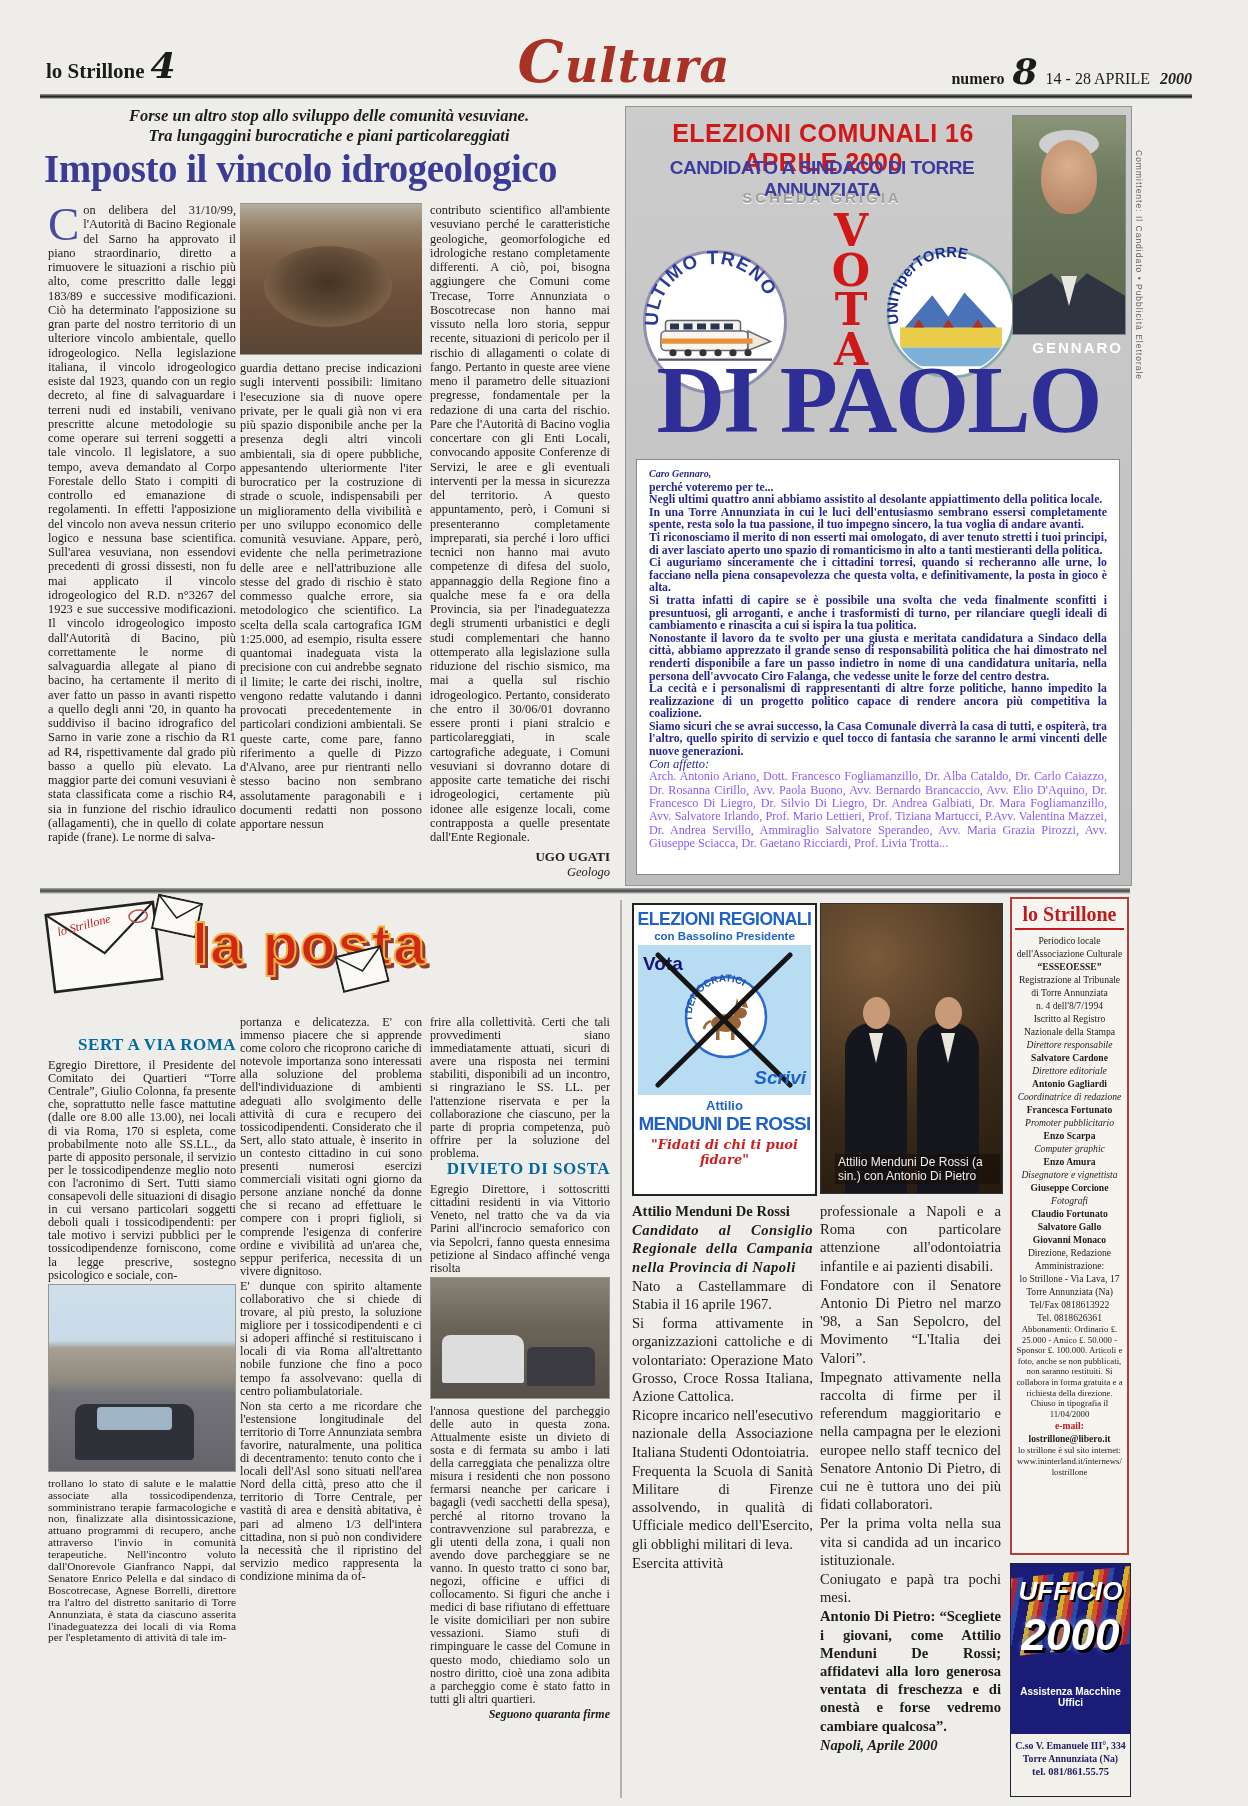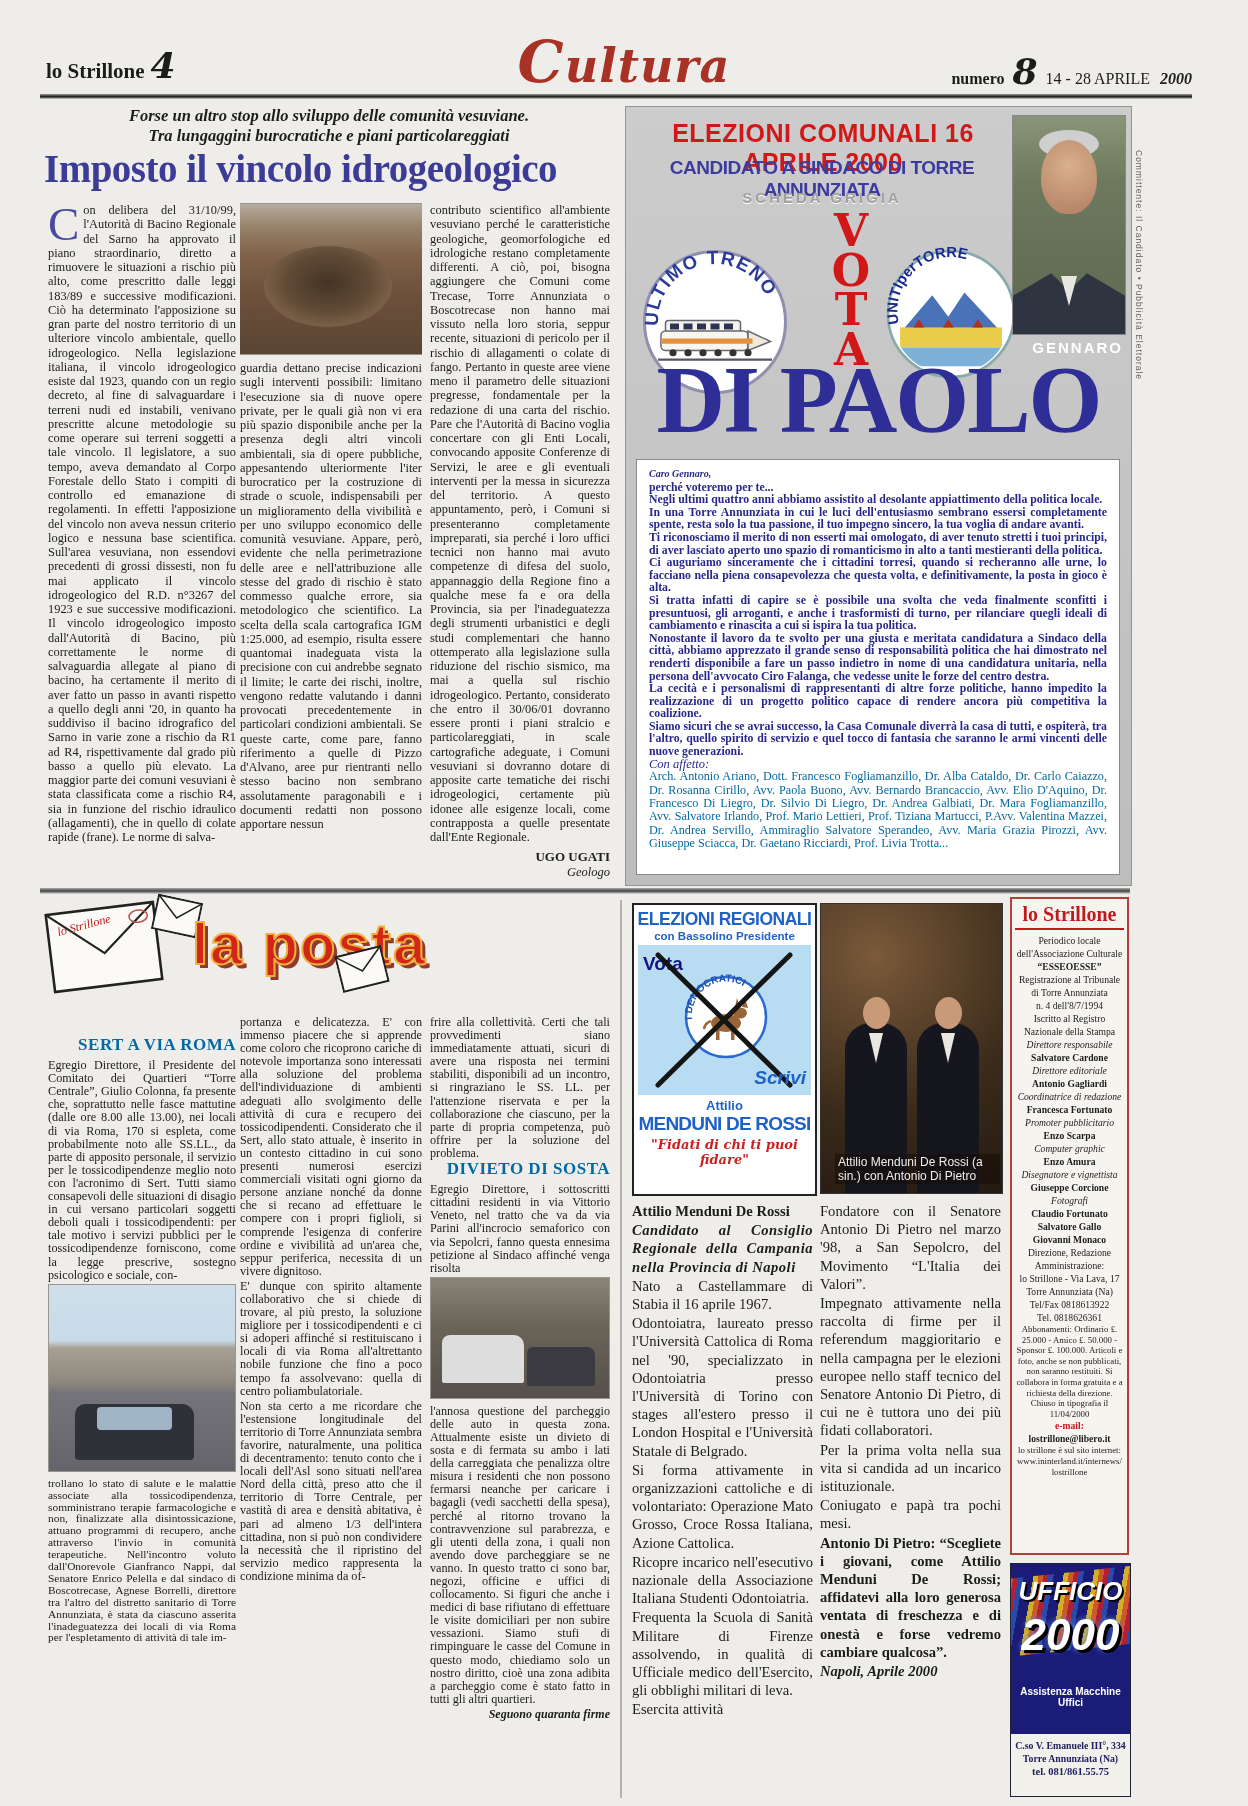--- a/index.html
+++ b/index.html
@@ -68,21 +68,21 @@
     clip-path:polygon(50% 100%,0 0,100% 0);}
   .ma-gennaro{position:absolute;right:8px;top:232px;color:#fff;font-family:"Liberation Sans",sans-serif;
     font-weight:800;font-size:15px;letter-spacing:2px;}
   .ma-dipaolo{position:absolute;left:0;top:246px;width:100%;text-align:center;font-weight:900;font-size:95px;
     line-height:1;color:var(--ad-blue);letter-spacing:-2px;}
   .ma-letter{position:absolute;left:10px;top:352px;width:458px;height:398px;background:#fff;border:1px solid #8a8a8a;
     padding:8px 12px;overflow:hidden;}
   .lt{margin:0;font-weight:700;font-size:11.8px;line-height:12.6px;color:var(--letter-blue);text-align:justify;}
   .lt.salute{font-style:italic;font-size:10px;}
   .lt.affetto{font-style:italic;font-weight:400;font-size:12.5px;}
-  .lt.sigs{font-weight:400;color:#0369a1;font-size:12.2px;line-height:13.4px;}
+  .lt.sigs{font-weight:400;color:#8b5cf6;font-size:12.2px;line-height:13.4px;}
   .side-note{left:1134px;top:150px;writing-mode:vertical-rl;font-family:"Liberation Sans",sans-serif;
     font-size:8.5px;color:#666;letter-spacing:1px;}
 
   
   .env{position:absolute;}
   #env-big{left:48px;top:905px;width:112px;height:84px;transform:rotate(-7deg);}
   #env-s1{left:154px;top:898px;width:46px;height:36px;transform:rotate(12deg);}
   #env-s2{left:338px;top:950px;width:48px;height:38px;transform:rotate(-14deg);}
   .posta-title{left:192px;top:910px;font-family:"Liberation Sans",sans-serif;font-weight:800;font-size:58px;
     color:var(--posta-red);letter-spacing:2px;-webkit-text-stroke:2px var(--posta-outline);
@@ -375,27 +375,27 @@
         <div class="head"></div>
         <div class="shirt"></div>
       </div>
     <div class="mp-cap">Attilio Menduni De Rossi (a sin.) con Antonio Di Pietro</div>
   </div>
 
   <div class="bio-col" id="bio-col1">
       <p class="blk-para bio-name">Attilio Menduni De Rossi</p>
       <p class="blk-para bio-role">Candidato al Consiglio Regionale della Campania nella Provincia di Napoli</p>
       <p class="blk-para ">Nato a Castellammare di Stabia il 16 aprile 1967.</p>
-      <p class="blk-para ">Odontoiatra, laureato presso l'Università Cattolica di Roma nel '90, specializzato in Odontoiatria presso l'Università di Torino con stages all'estero presso il London Hospital e l'Università Statale di Belgrado.</p>
       <p class="blk-para ">Si forma attivamente in organizzazioni cattoliche e di volontariato: Operazione Mato Grosso, Croce Rossa Italiana, Azione Cattolica.</p>
       <p class="blk-para ">Ricopre incarico nell'esecutivo nazionale della Associazione Italiana Studenti Odontoiatria.</p>
       <p class="blk-para ">Frequenta la Scuola di Sanità Militare di Firenze assolvendo, in qualità di Ufficiale medico dell'Esercito, gli obblighi militari di leva.</p>
       <p class="blk-para ">Esercita attività</p>
     </div>
   <div class="bio-col" id="bio-col2">
+      <p class="blk-para ">professionale a Napoli e a Roma con particolare attenzione all'odontoiatria infantile e ai pazienti disabili.</p>
       <p class="blk-para ">Fondatore con il Senatore Antonio Di Pietro nel marzo '98, a San Sepolcro, del Movimento “L'Italia dei Valori”.</p>
       <p class="blk-para ">Impegnato attivamente nella raccolta di firme per il referendum maggioritario e nella campagna per le elezioni europee nello staff tecnico del Senatore Antonio Di Pietro, di cui ne è tuttora uno dei più fidati collaboratori.</p>
       <p class="blk-para ">Per la prima volta nella sua vita si candida ad un incarico istituzionale.</p>
       <p class="blk-para ">Coniugato e papà tra pochi mesi.</p>
       <p class="blk-para bio-quote">Antonio Di Pietro: “Scegliete i giovani, come Attilio Menduni De Rossi; affidatevi alla loro generosa ventata di freschezza e di onestà e forse vedremo cambiare qualcosa”.</p>
       <p class="blk-para bio-date">Napoli, Aprile 2000</p>
     </div>
 
   <div class="abs masthead-box">
     <div class="mh-title">lo Strillone</div>

